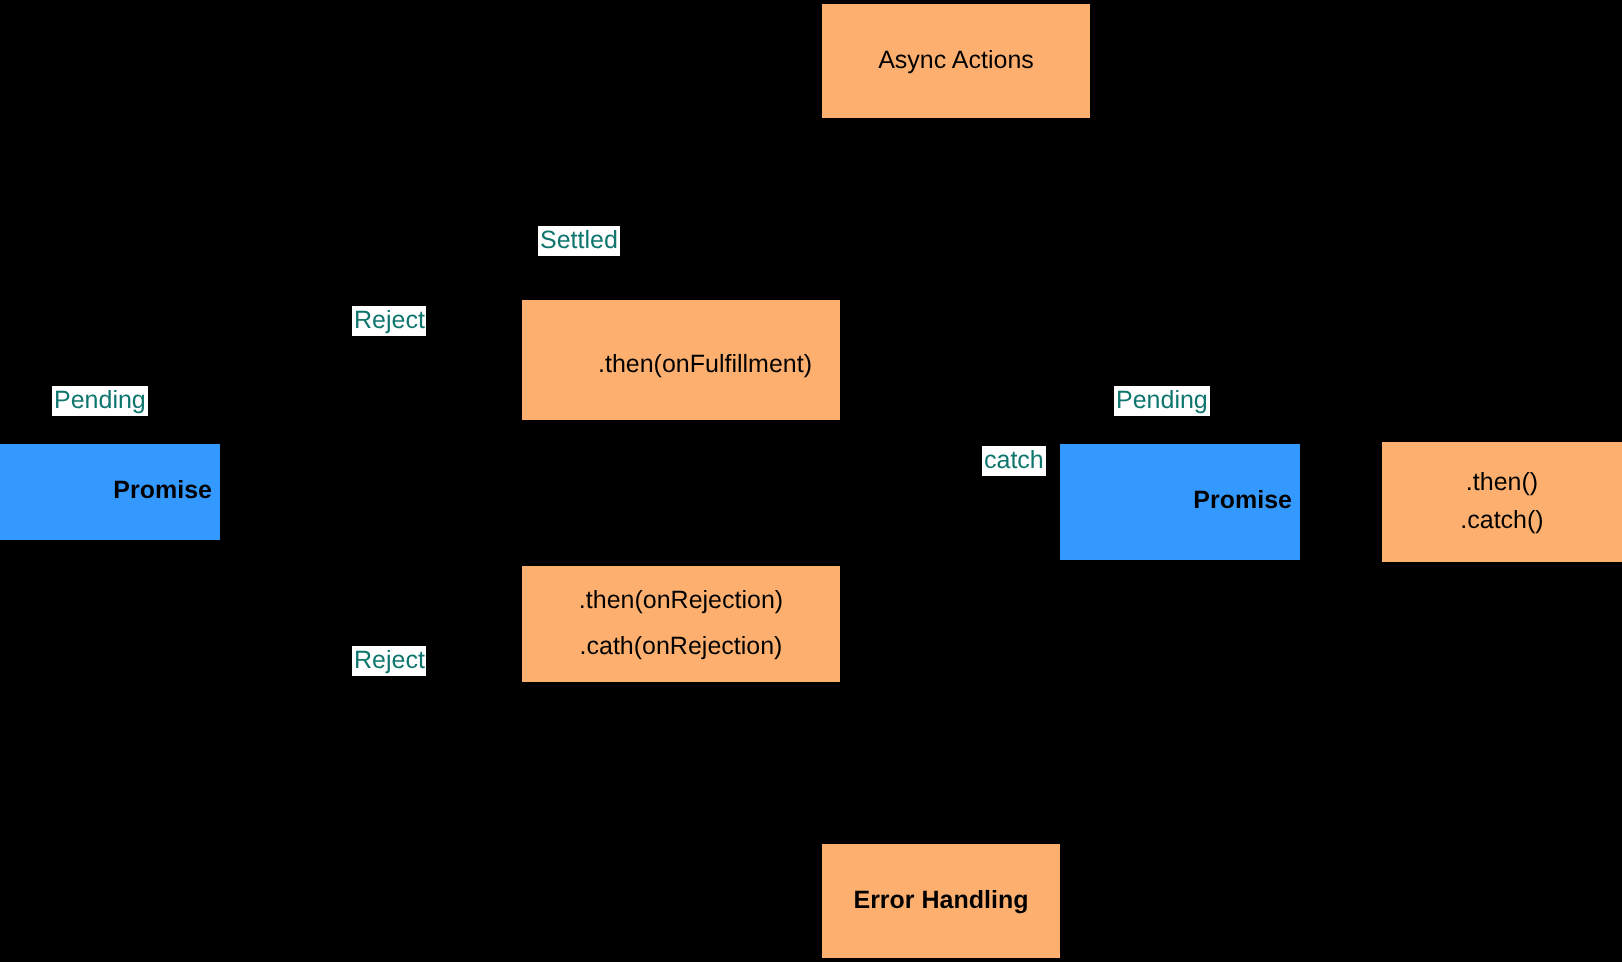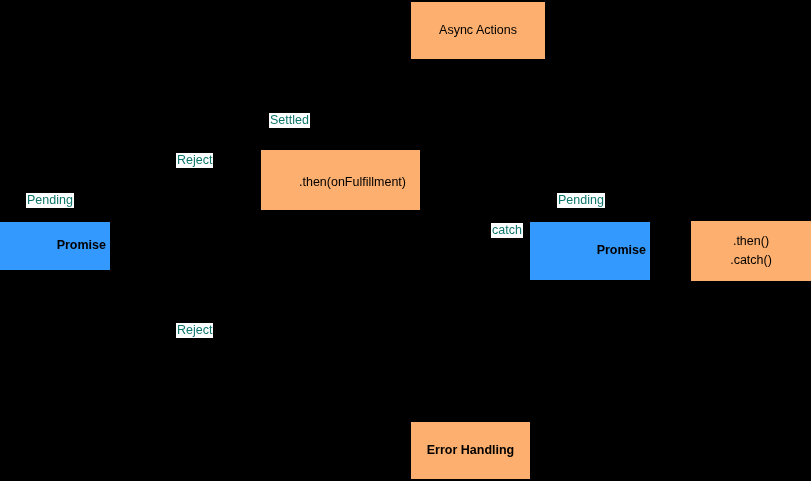--- a/index.html
+++ b/index.html
@@ -69,20 +69,24 @@
   <div class="edge-label" style="left:269px; top:113px;">Settled</div>
 
   <div class="edge-label" style="left:176px; top:153px;">Reject</div>
 
   <div class="node node-orange" style="left:261px; top:150px; width:159px; height:60px; align-items:center;">
     <span class="node-text" style="padding-top:6px;margin-left:24px;">.then(onFulfillment)</span>
   </div>
 
   <div class="edge-label" style="left:176px; top:323px;">Reject</div>
 
+  <div class="node node-orange" style="left:261px; top:283px; width:159px; height:58px;">
+    <span class="node-text" style="line-height:23px;">.then(onRejection)
+.cath(onRejection)</span>
+  </div>
 
   <div class="edge-label" style="left:491px; top:223px;">catch</div>
 
   <div class="edge-label" style="left:557px; top:193px;">Pending</div>
 
   <div class="node node-blue" style="left:530px; top:222px; width:120px; height:58px;">
     <span class="node-text">Promise</span>
   </div>
 
   <div class="node node-orange" style="left:691px; top:221px; width:130px; height:60px;">

